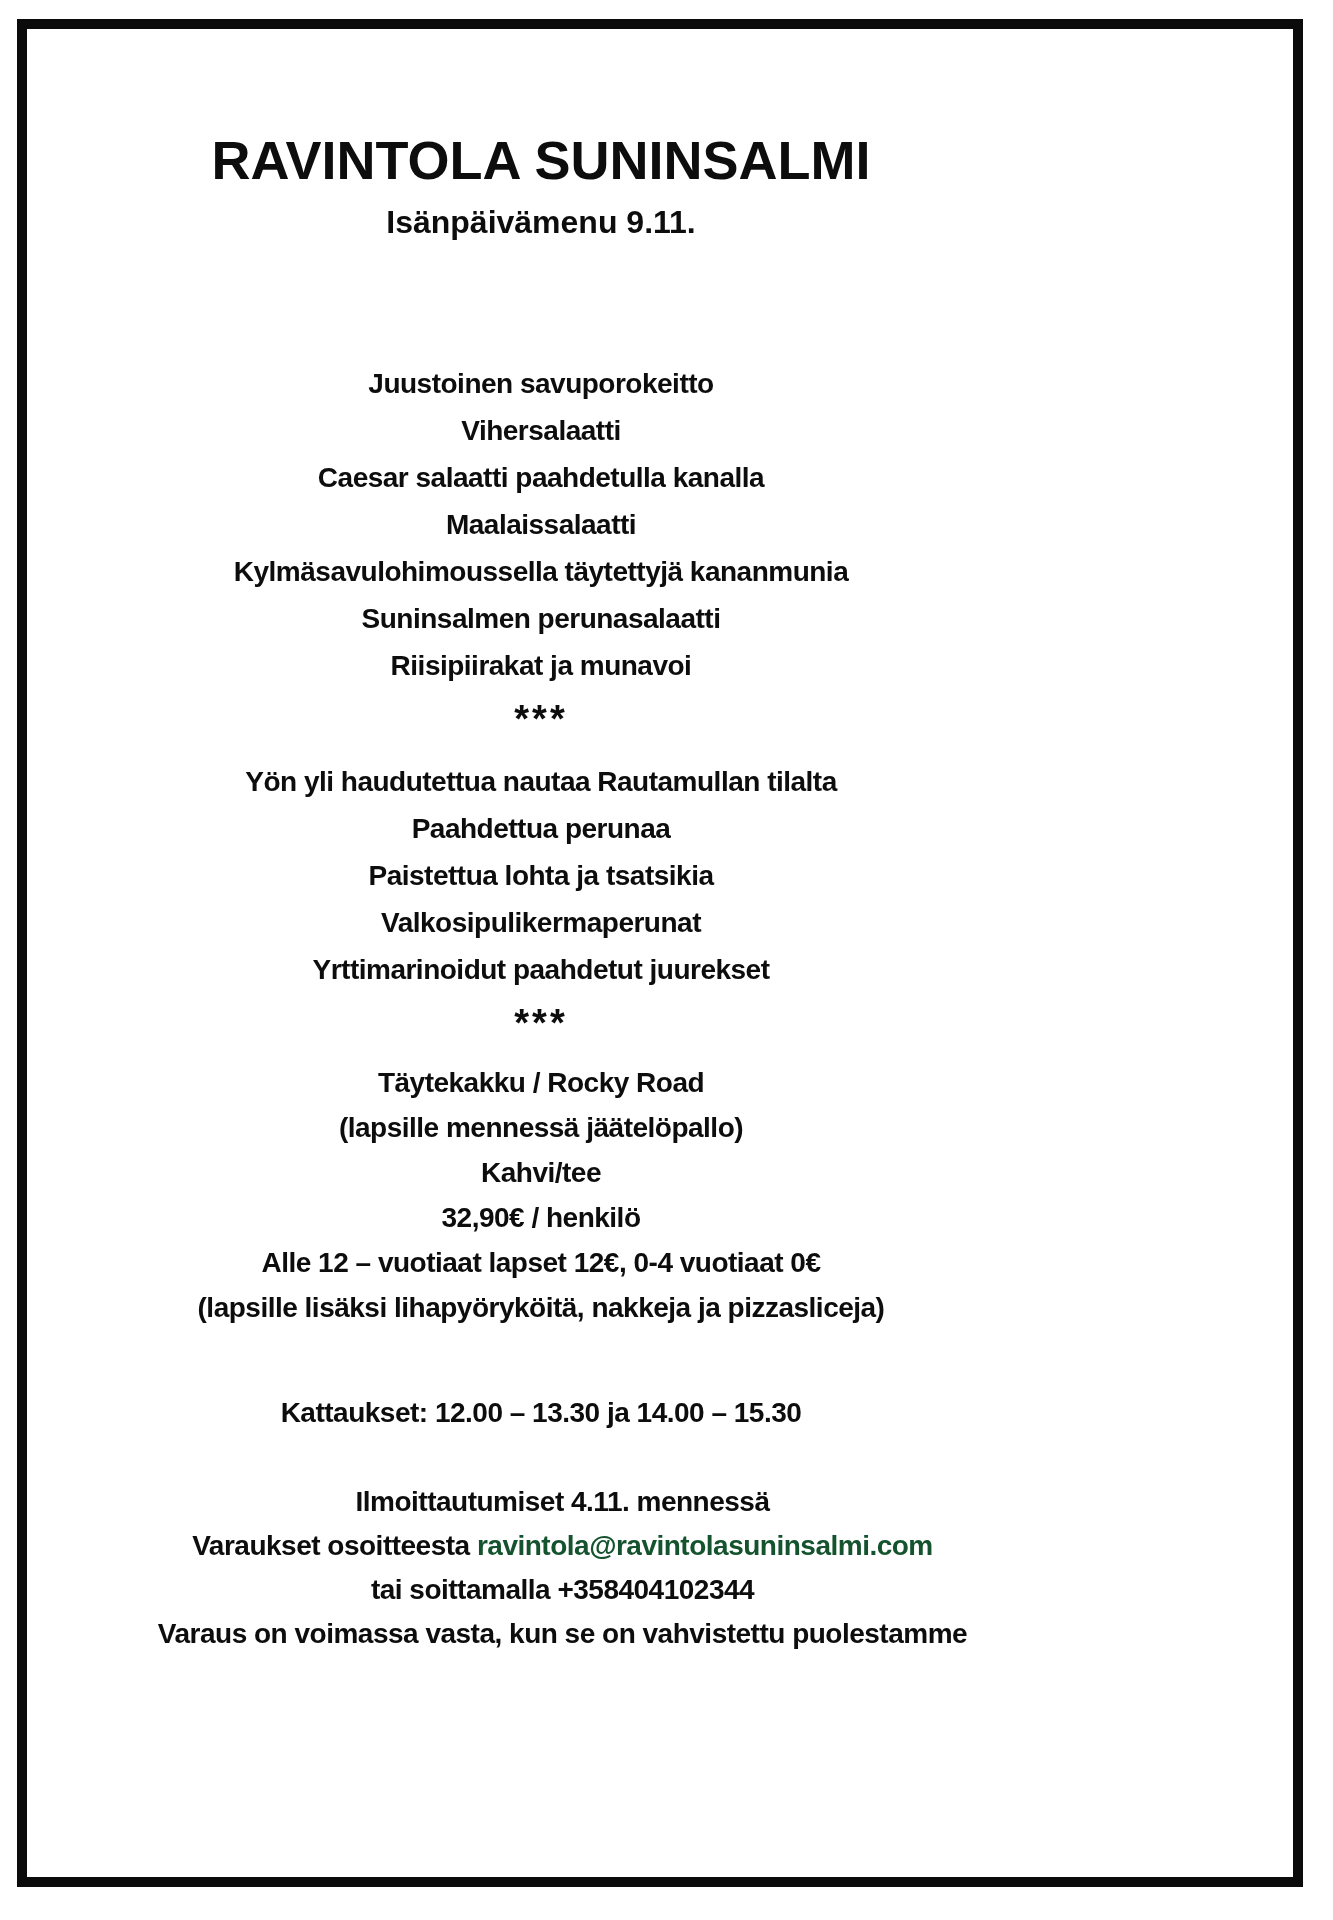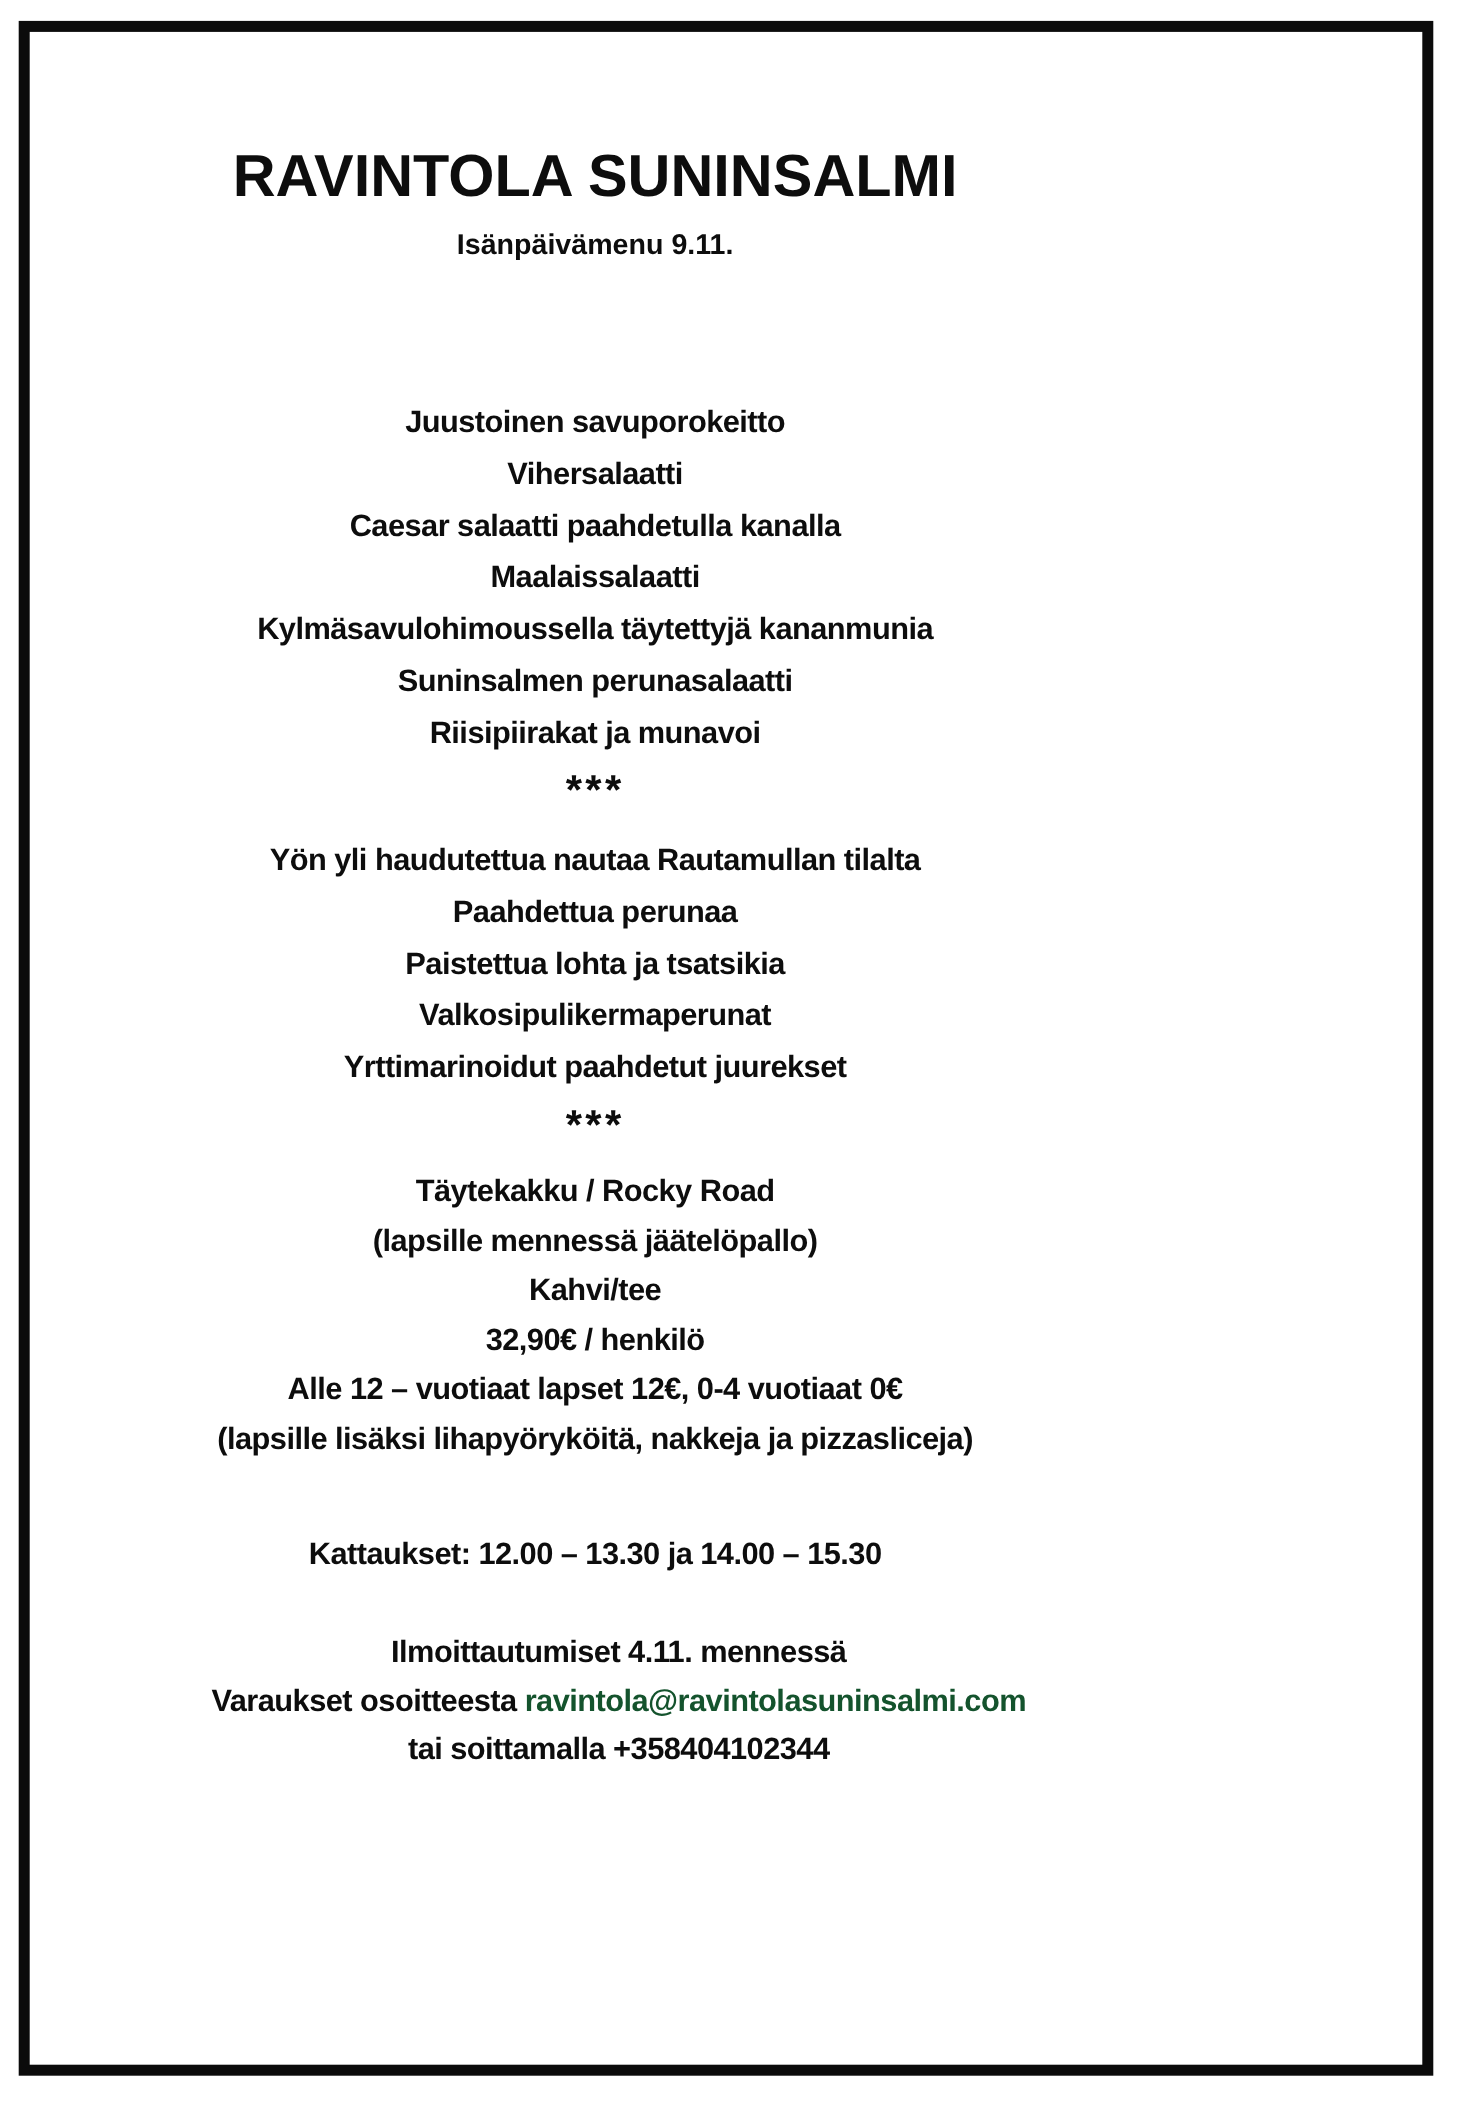--- a/index.html
+++ b/index.html
@@ -30,21 +30,21 @@
   .title {
     margin-top: 130px;
     font-size: 54px;
     line-height: 60px;
     font-weight: bold;
     letter-spacing: 0px;
   }
 
   .subtitle {
     margin-top: 10px;
-    font-size: 26px;
+    font-size: 32px;
     line-height: 44px;
     font-weight: bold;
   }
 
   .line {
     font-size: 28px;
     line-height: 47px;
     font-weight: bold;
     letter-spacing: -0.5px;
     white-space: nowrap;
@@ -112,15 +112,16 @@
 
   <div class="line seatings">Kattaukset: 12.00 – 13.30 ja 14.00 – 15.30</div>
 
   <div class="section-booking">
     <div class="line">Ilmoittautumiset 4.11. mennessä</div>
     <div class="line">
       <span>Varaukset osoitteesta</span>
       <a class="email-link">ravintola@ravintolasuninsalmi.com</a>
     </div>
     <div class="line">tai soittamalla +358404102344</div>
+    <div class="line">Varaus on voimassa vasta, kun se on vahvistettu puolestamme</div>
   </div>
 
 </div>
 
 </body></html>

